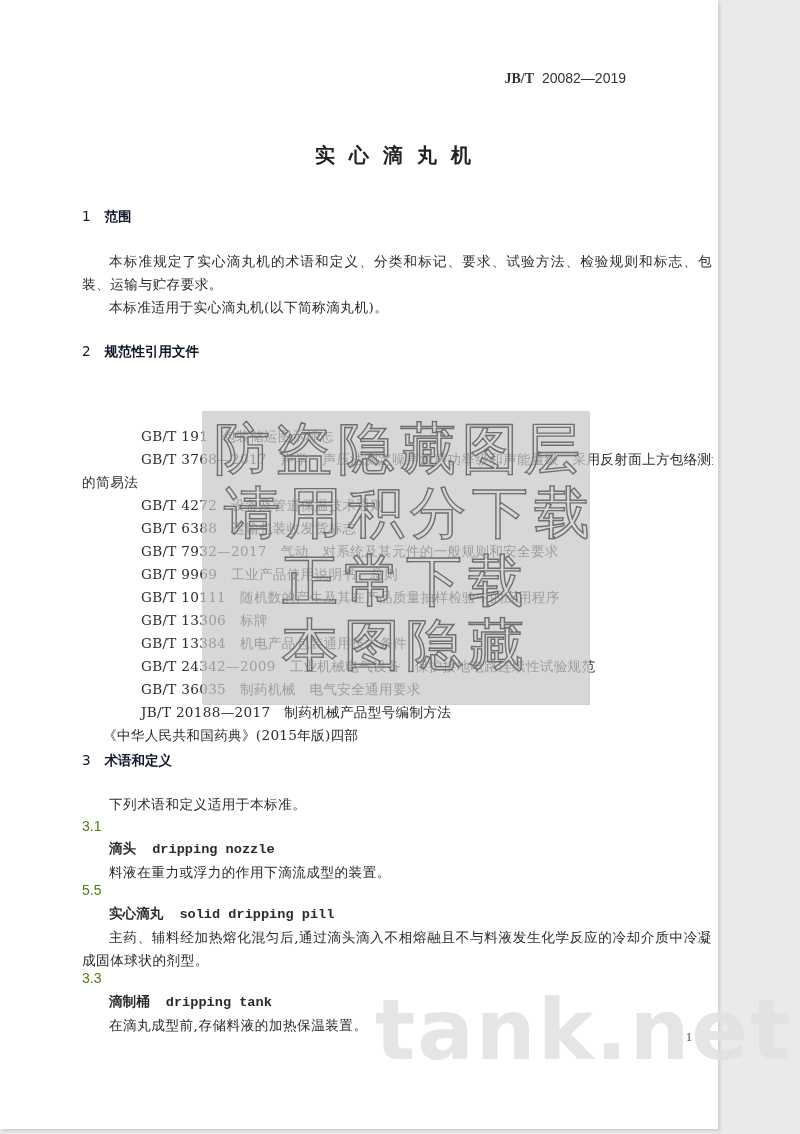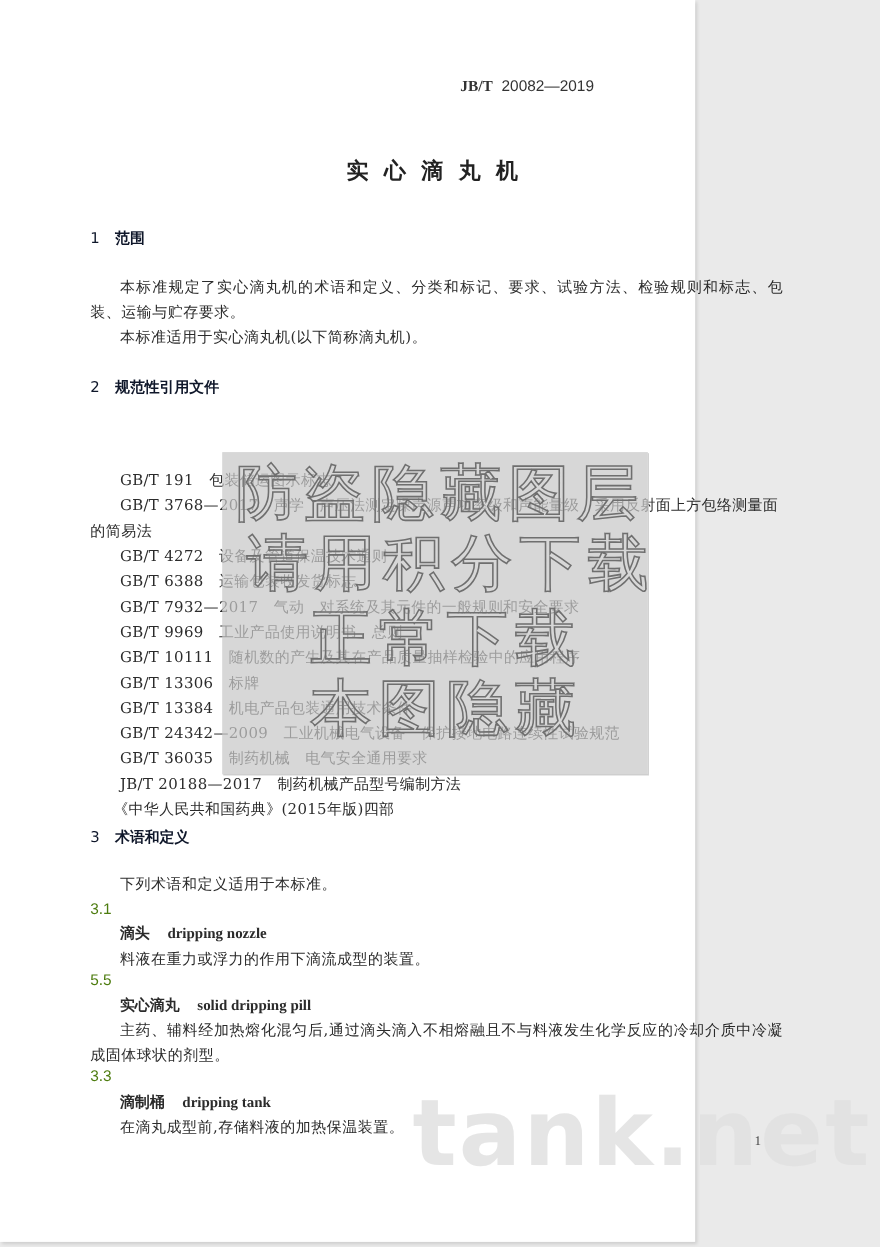--- a/index.html
+++ b/index.html
@@ -1,18 +1,18 @@
 <!DOCTYPE html>
 <html><head>
   <meta charset="utf-8">
   <style>
     html, body { margin: 0; padding: 0; background: #eaeaea; }
     body { width: 800px; height: 1134px; position: relative; overflow: hidden; }
     .page {
-      position: absolute; left: 0; top: 0; width: 632px; height: 1129px;
+      position: absolute; left: 0; top: 0; width: 718px; height: 1129px;
       background: #ffffff;
       box-shadow: 2px 2px 3px rgba(0,0,0,0.12);
       font-family: "DejaVu Serif", "Liberation Serif", serif;
       color: #2b2b2b;
     }
     .std-code {
       position: absolute; right: 92px; top: 70px;
       font-family: "Liberation Sans", "DejaVu Sans", sans-serif;
       font-size: 14px; color: #333;
     }
@@ -28,30 +28,30 @@
     }
     .sec-heading .num { font-weight: normal; margin-right: 14px; }
     .para {
       position: absolute; left: 82px; width: 630px;
       font-size: 13.6px; line-height: 23px; text-indent: 27px; text-align: justify;
       letter-spacing: 0.5px;
     }
     .ref-line {
       position: absolute; left: 109px; font-size: 13.6px; white-space: nowrap; letter-spacing: 0.3px;
     }
-    .ref-line .code { display: inline-block; margin-right: 14px; }
+    .ref-line .code { display: inline-block; margin-right: 14px; margin-left: 32px; }
     .ref-cont { position: absolute; left: 82px; font-size: 13.6px; letter-spacing: 0.5px; }
     .term-num {
       position: absolute; left: 82px;
       font-family: Liberation Sans, sans-serif; font-size: 14px; color: #4d7c0f;
     }
     .term-name {
       position: absolute; left: 109px; font-size: 13.6px; font-weight: bold; white-space: nowrap;
     }
-    .term-name .en { margin-left: 16px; font-family: Liberation Serif, serif; }
+    .term-name .en { margin-left: 16px; font-family: Liberation Mono, monospace; }
     .page-num {
       position: absolute; left: 686px; top: 1030px; font-size: 12px; color: #444;
       font-family: "Liberation Serif", serif;
     }
     
     .wm-box {
       position: absolute; left: 202px; top: 411px; width: 387px; height: 293px;
       background: rgba(200,200,200,0.72);
       box-shadow: 1px 1px 0 rgba(180,180,180,0.6);
     }

